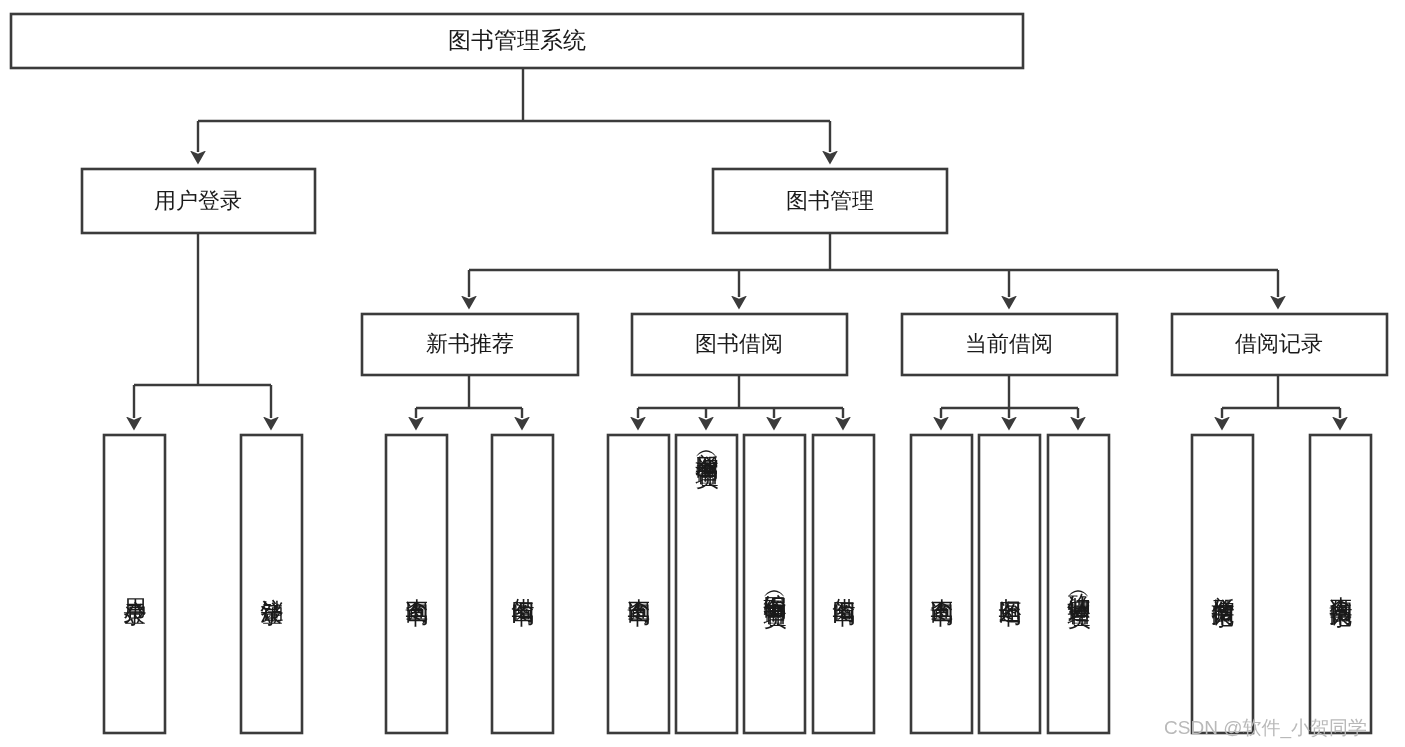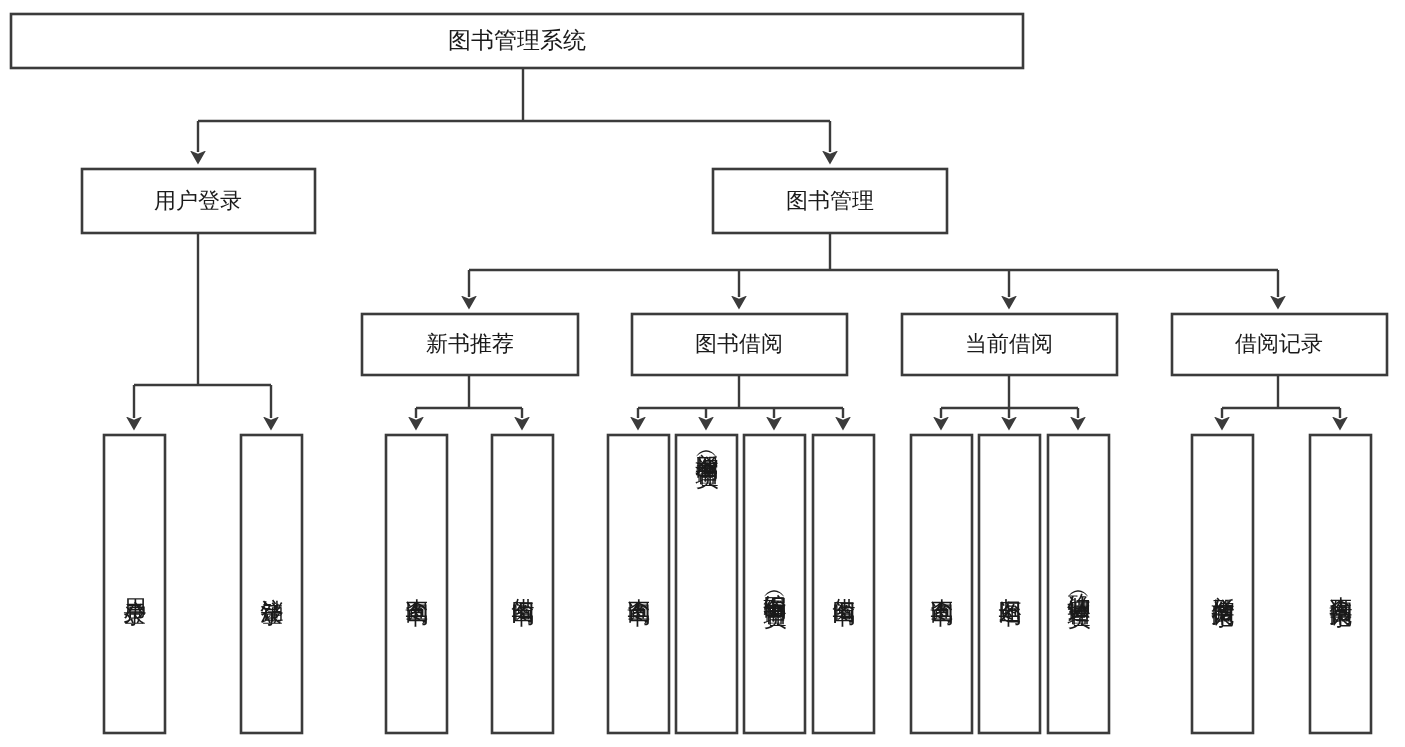--- a/index.html
+++ b/index.html
@@ -207,14 +207,15 @@
   <div class="leaf-label" style="left: 744px; top: 435px; width: 61px; height: 298px; display: flex; align-items: center; justify-content: center;">编辑图书（管理员）</div>
   <div class="leaf-label" style="left: 813px; top: 435px; width: 61px; height: 298px; display: flex; align-items: center; justify-content: center;">借阅图书</div>
 
   <div class="leaf-label" style="left: 911px; top: 435px; width: 61px; height: 298px; display: flex; align-items: center; justify-content: center;">查询图书</div>
   <div class="leaf-label" style="left: 979px; top: 435px; width: 61px; height: 298px; display: flex; align-items: center; justify-content: center;">归还图书</div>
   <div class="leaf-label" style="left: 1048px; top: 435px; width: 61px; height: 298px; display: flex; align-items: center; justify-content: center;">确认归还（管理员）</div>
 
   <div class="leaf-label" style="left: 1192px; top: 435px; width: 61px; height: 298px; display: flex; align-items: center; justify-content: center;">新增借阅记录</div>
   <div class="leaf-label" style="left: 1310px; top: 435px; width: 61px; height: 298px; display: flex; align-items: center; justify-content: center;">查询借阅记录</div>
 
+  <div class="watermark">CSDN @软件_小贺同学</div>
 
 </div>
 
 </body></html>

